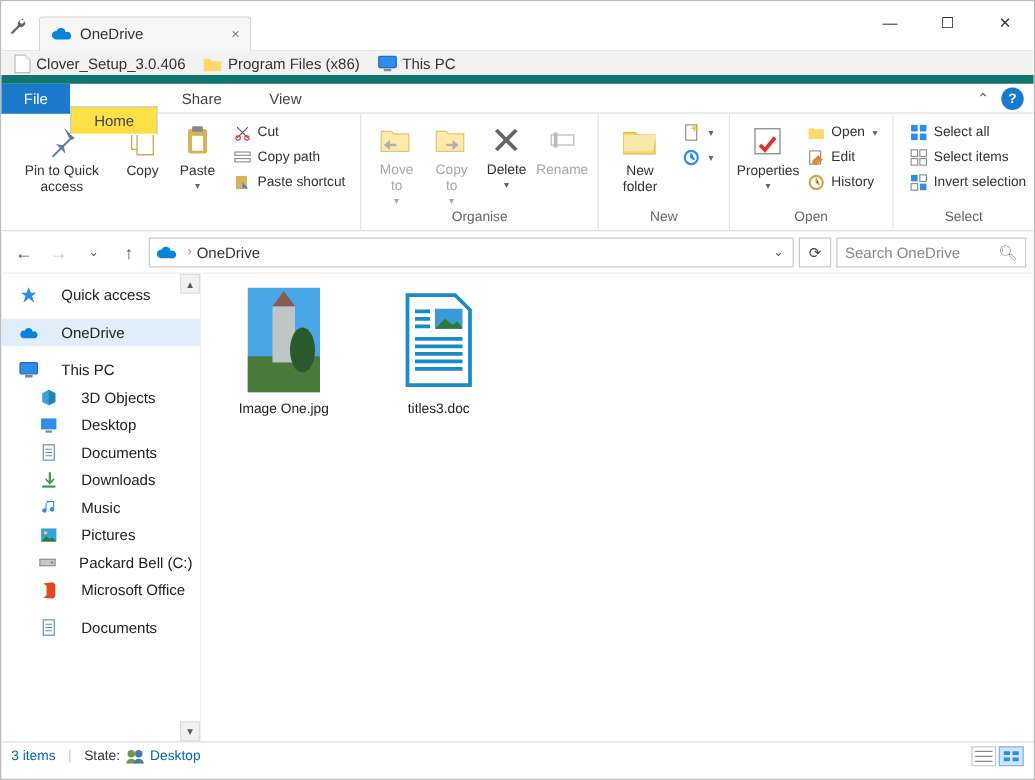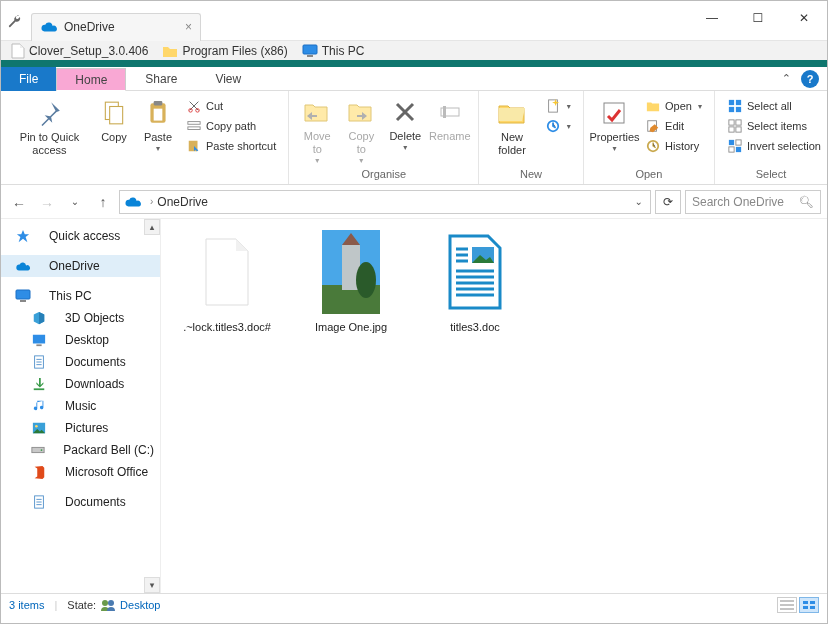--- a/index.html
+++ b/index.html
@@ -8,21 +8,21 @@
 .titlebar .wrench { width: 26px; height: 40px; display:flex;align-items:center;justify-content:center;color:#555;font-size:14px; }
 .tab { height: 28px; background: #f6f6f6; border: 1px solid #d6d6d6; border-bottom: none; border-radius: 3px 3px 0 0; display: flex; align-items: center; padding: 0 8px; margin-left: 4px; font-size: 12px; color:#333; position:relative; top:6px; min-width:170px;}
 .tab .close { margin-left: auto; color:#888; font-size:12px; cursor:pointer; }
 .window-controls { margin-left: auto; display: flex; }
 .window-controls div { width: 46px; height: 30px; display:flex;align-items:center;justify-content:center; font-size:12px; color:#333; cursor:pointer; margin-top:-6px;}
 .bookmarkbar { height: 26px; background: #f2f2f2; border-bottom: 7px solid #0f766e; display: flex; align-items: center; padding: 0 6px; font-size: 12px; gap: 6px;}
 .bookmark { display:flex;align-items:center;gap:4px;padding:2px 4px;color:#333; white-space:nowrap;}
 .menutabs { height: 24px; display: flex; align-items: stretch; border-bottom: 1px solid #ddd; font-size: 12px; }
 .menutabs .file { background: #1979ca; color:#fff; padding: 12px 18px; display:flex;align-items:center; }
 .menutabs .mtab { padding: 0 18px; display:flex;align-items:center; color:#444; border:1px solid transparent; }
-.menutabs .mtab.active { border:1px solid #ccc; border-bottom:1px solid #fff; background:#f9a8d4; position:relative; top:1px;}
+.menutabs .mtab.active { border:1px solid #ccc; border-bottom:1px solid #fff; background:#fde047; position:relative; top:18px;}
 .menutabs .spacer { flex:1; }
 .menutabs .chev { padding: 0 6px; color:#555; display:flex;align-items:center;font-size:11px;}
 .menutabs .help { width:18px;height:18px;border-radius:50%;background:#1979ca;color:#fff;display:flex;align-items:center;justify-content:center;font-size:11px;margin:3px 8px 0 4px;font-weight:bold;}
 .ribbon { height: 94px; display:flex; border-bottom: 1px solid #ddd; background:#fff; }
 .rgroup { border-right: 1px solid #e5e5e5; display:flex;flex-direction:column;justify-content:flex-end; }
 .rgroup-body { flex:1; display:flex; align-items:flex-start; padding: 4px 6px 0 6px; }
 .rgroup-label { text-align:center; font-size:11px; color:#666; padding:2px 0 4px 0; }
 .bigbtn { display:flex;flex-direction:column;align-items:center;justify-content:flex-start;padding:2px 4px 0 4px;font-size:11px;color:#333;text-align:center;line-height:1.2;min-width:44px; }
 .bigbtn.disabled { color:#a8a8a8; }
 .bigbtn .ico { width:32px;height:32px;display:flex;align-items:center;justify-content:center;margin-bottom:2px; }
@@ -30,21 +30,21 @@
 .smallbtn { display:flex;align-items:center;gap:4px;font-size:11px;color:#333;padding:1px 2px;white-space:nowrap; }
 .smallbtn .sico { width:16px;height:16px;display:inline-flex;align-items:center;justify-content:center; }
 .smallbtn .drop { font-size:8px;color:#666;margin-left:2px; }
 .addressbar { height: 34px; display:flex;align-items:center;padding:3px 6px;gap:4px;border-bottom:1px solid #eee; }
 .navbtn { width:24px;height:24px;display:flex;align-items:center;justify-content:center;color:#555;font-size:14px;cursor:pointer; }
 .navbtn.disabled { color:#c5c5c5; }
 .address { flex:1;height:24px;border:1px solid #ccc;background:#fff;display:flex;align-items:center;padding:0 4px;font-size:12px;color:#333; }
 .address .sep { color:#888; margin: 0 4px; font-size:10px;}
 .address .end { margin-left:auto; color:#555; font-size:10px;padding:0 3px;}
 .refresh { width:26px;height:24px;border:1px solid #ccc;margin-left:0;display:flex;align-items:center;justify-content:center;font-size:12px;color:#444;}
-.search { width:136px;height:24px;border:1px solid #ccc;display:flex;align-items:center;padding:0 6px;font-size:12px;color:#888; }
+.search { width:152px;height:24px;border:1px solid #ccc;display:flex;align-items:center;padding:0 6px;font-size:12px;color:#888; }
 .search .mag { margin-left:auto;color:#888;font-size:12px; }
 .main { display:flex; height: 374px; }
 .sidebar { width:160px; border-right:1px solid #eee; overflow:hidden; position:relative;font-size:12px;color:#222;}
 .sidebar .tree { padding:6px 0; }
 .tree-item { display:flex;align-items:center;gap:18px;padding:3px 6px 3px 14px;white-space:nowrap;cursor:pointer; }
 .tree-item.indent { padding-left:30px; }
 .tree-item.selected { background:#dfeef9; }
 .tree-item .tico { width:16px;height:16px;display:inline-flex;align-items:center;justify-content:center; }
 .scroll-arrow { position:absolute; right:0; width:16px;height:16px;background:#f2f2f2;border:1px solid #ddd;display:flex;align-items:center;justify-content:center;font-size:9px;color:#555; }
 .content { flex:1; padding:10px 16px; position:relative; }
@@ -489,29 +489,20 @@
             <span>Documents</span>
           </div>
         </div>
     </div>
     <div class="scroll-arrow" style="bottom:0;">▾</div>
   </div>
   <div class="content">
     <div class="files" id="files">
         <div class="file-item">
           <div class="thumb">
-            <svg width="54" height="70" viewBox="0 0 54 70">
-              <path fill="#fff" stroke="#ddd" d="M6 2h30l12 12v54H6z"></path>
-              <path fill="#f1f1f1" d="M36 2v12h12z"></path>
-            </svg>
-          </div>
-          <div>.~lock.titles3.doc#</div>
-        </div>
-        <div class="file-item">
-          <div class="thumb">
             <svg width="58" height="84" viewBox="0 0 58 84">
               <rect width="58" height="84" fill="#49a7e8"></rect>
               <rect x="0" y="55" width="58" height="29" fill="#4a7a3a"></rect>
               <rect x="20" y="15" width="18" height="45" fill="#bfc6c8"></rect>
               <path fill="#8a5a4a" d="M20 15l9-12 9 12z"></path>
               <ellipse cx="44" cy="50" rx="10" ry="18" fill="#2a5a2a"></ellipse>
             </svg>
           </div>
           <div>Image One.jpg</div>
         </div>

